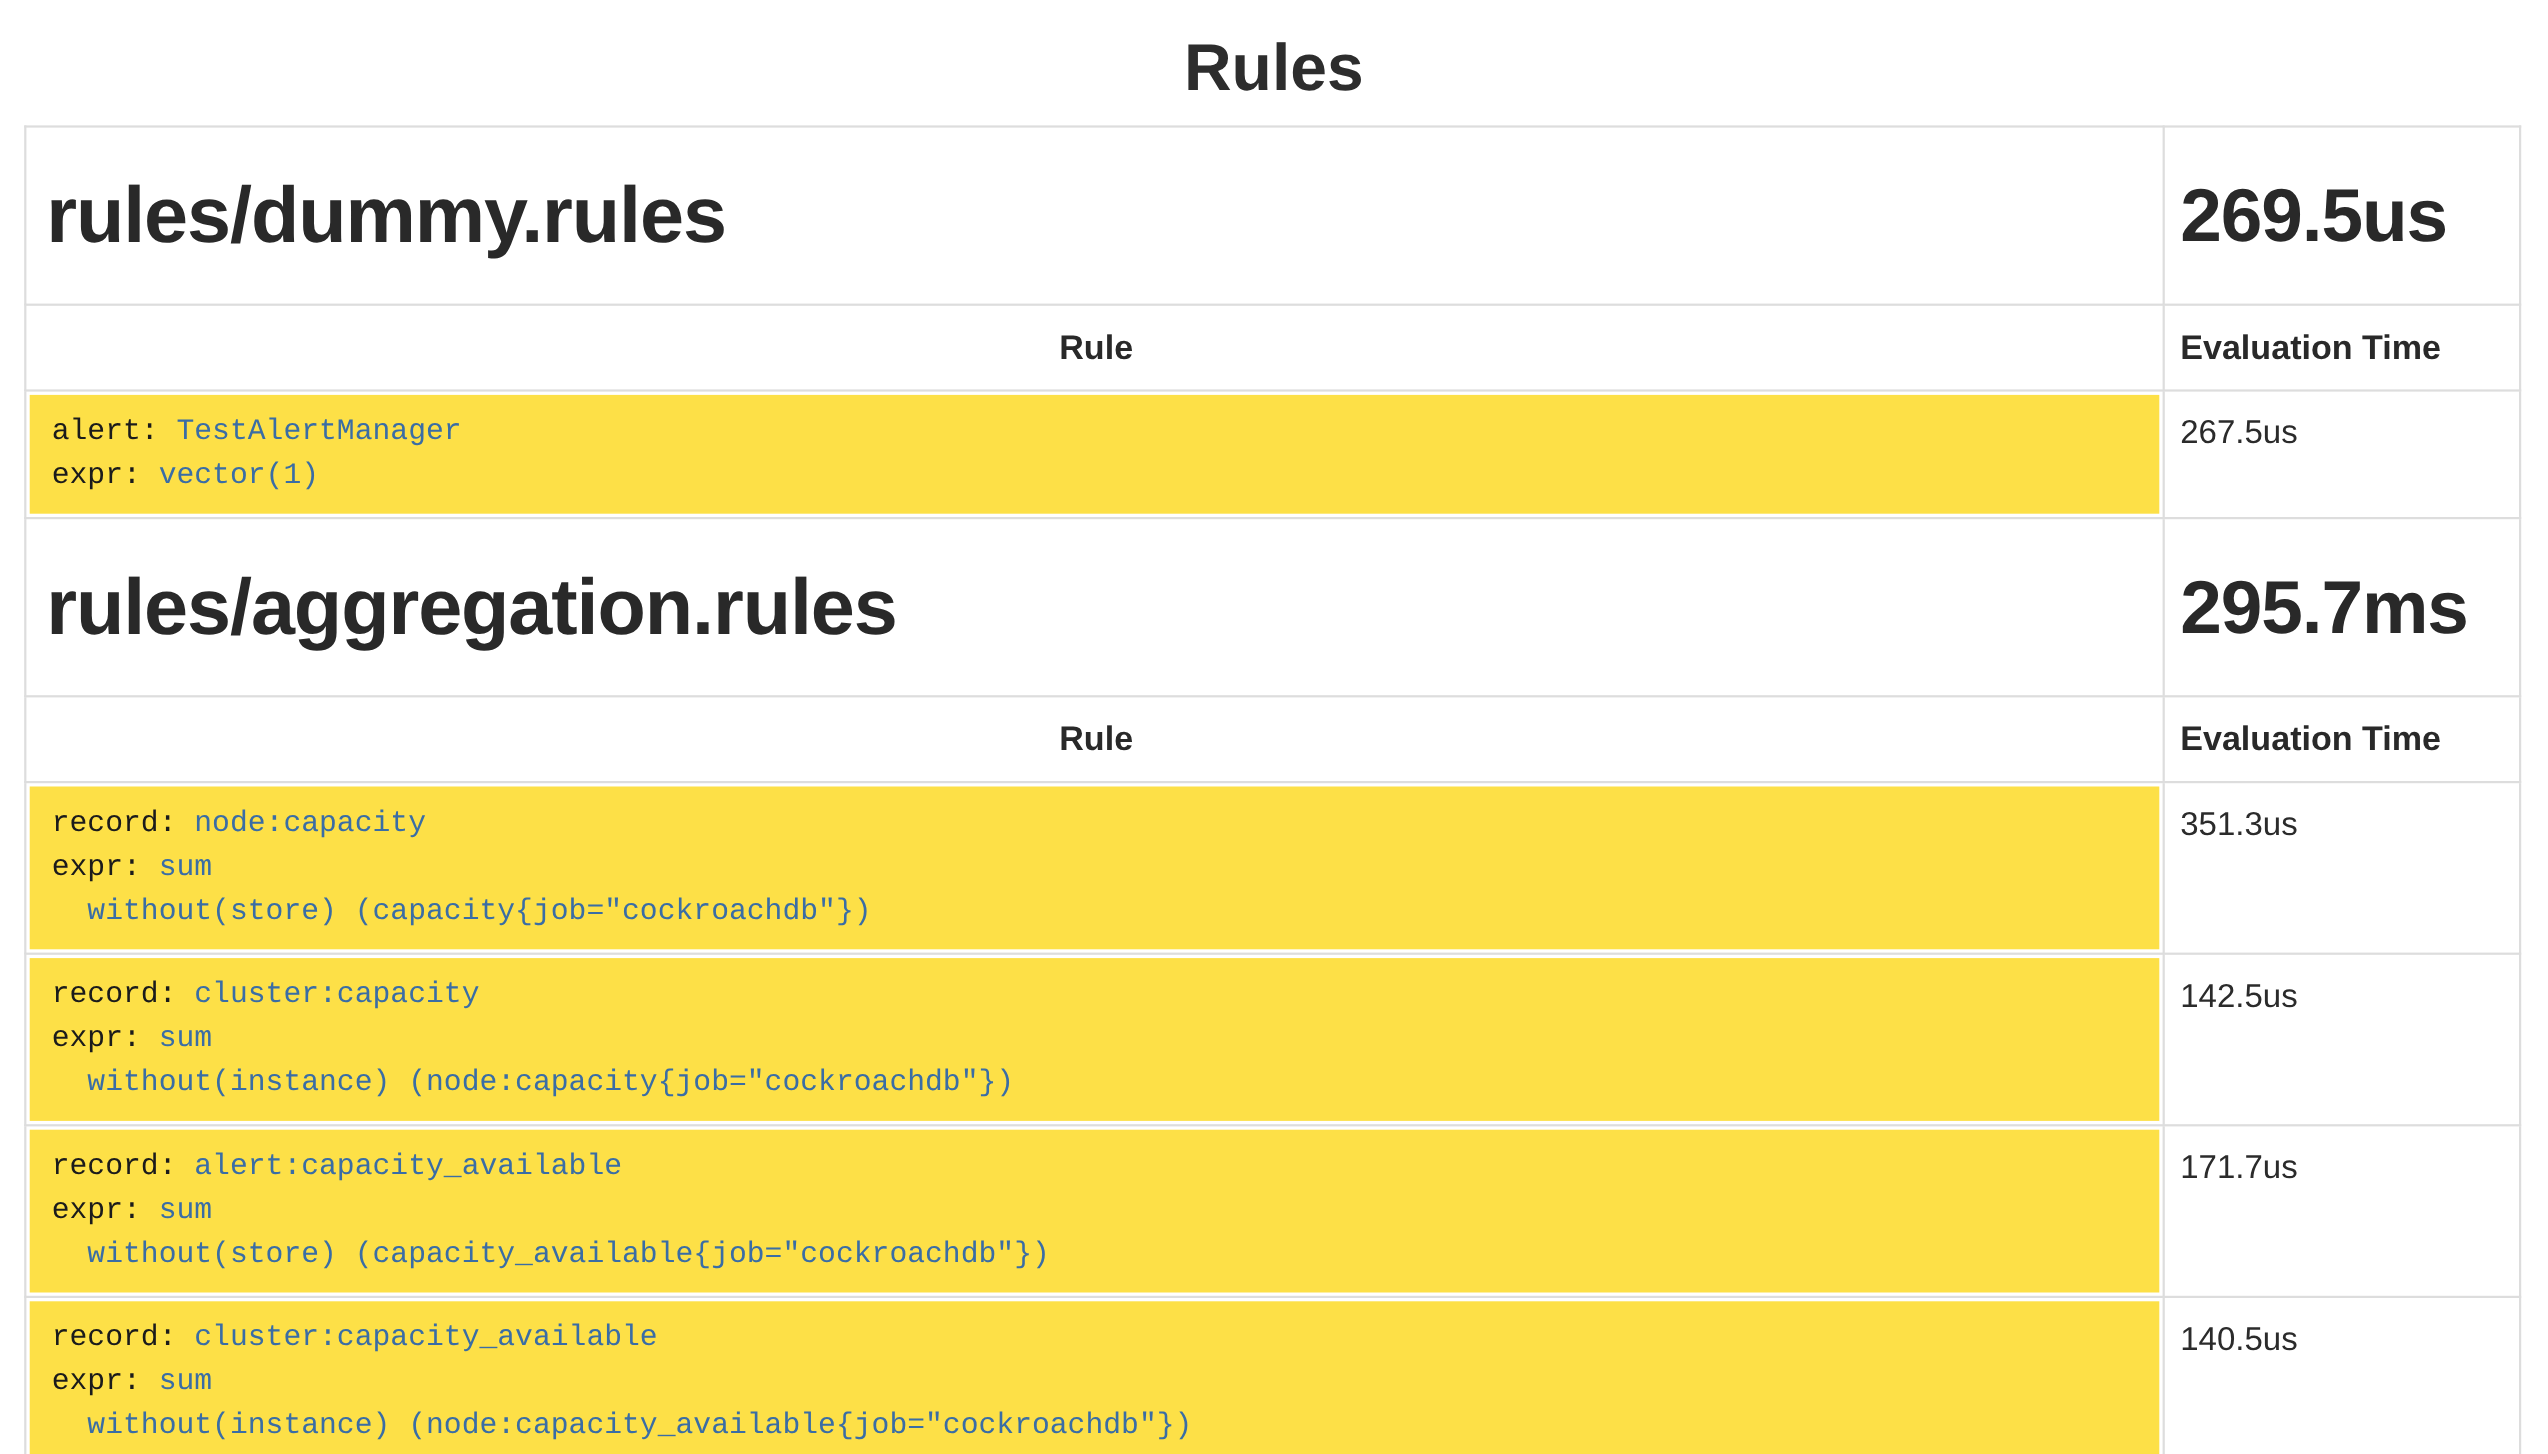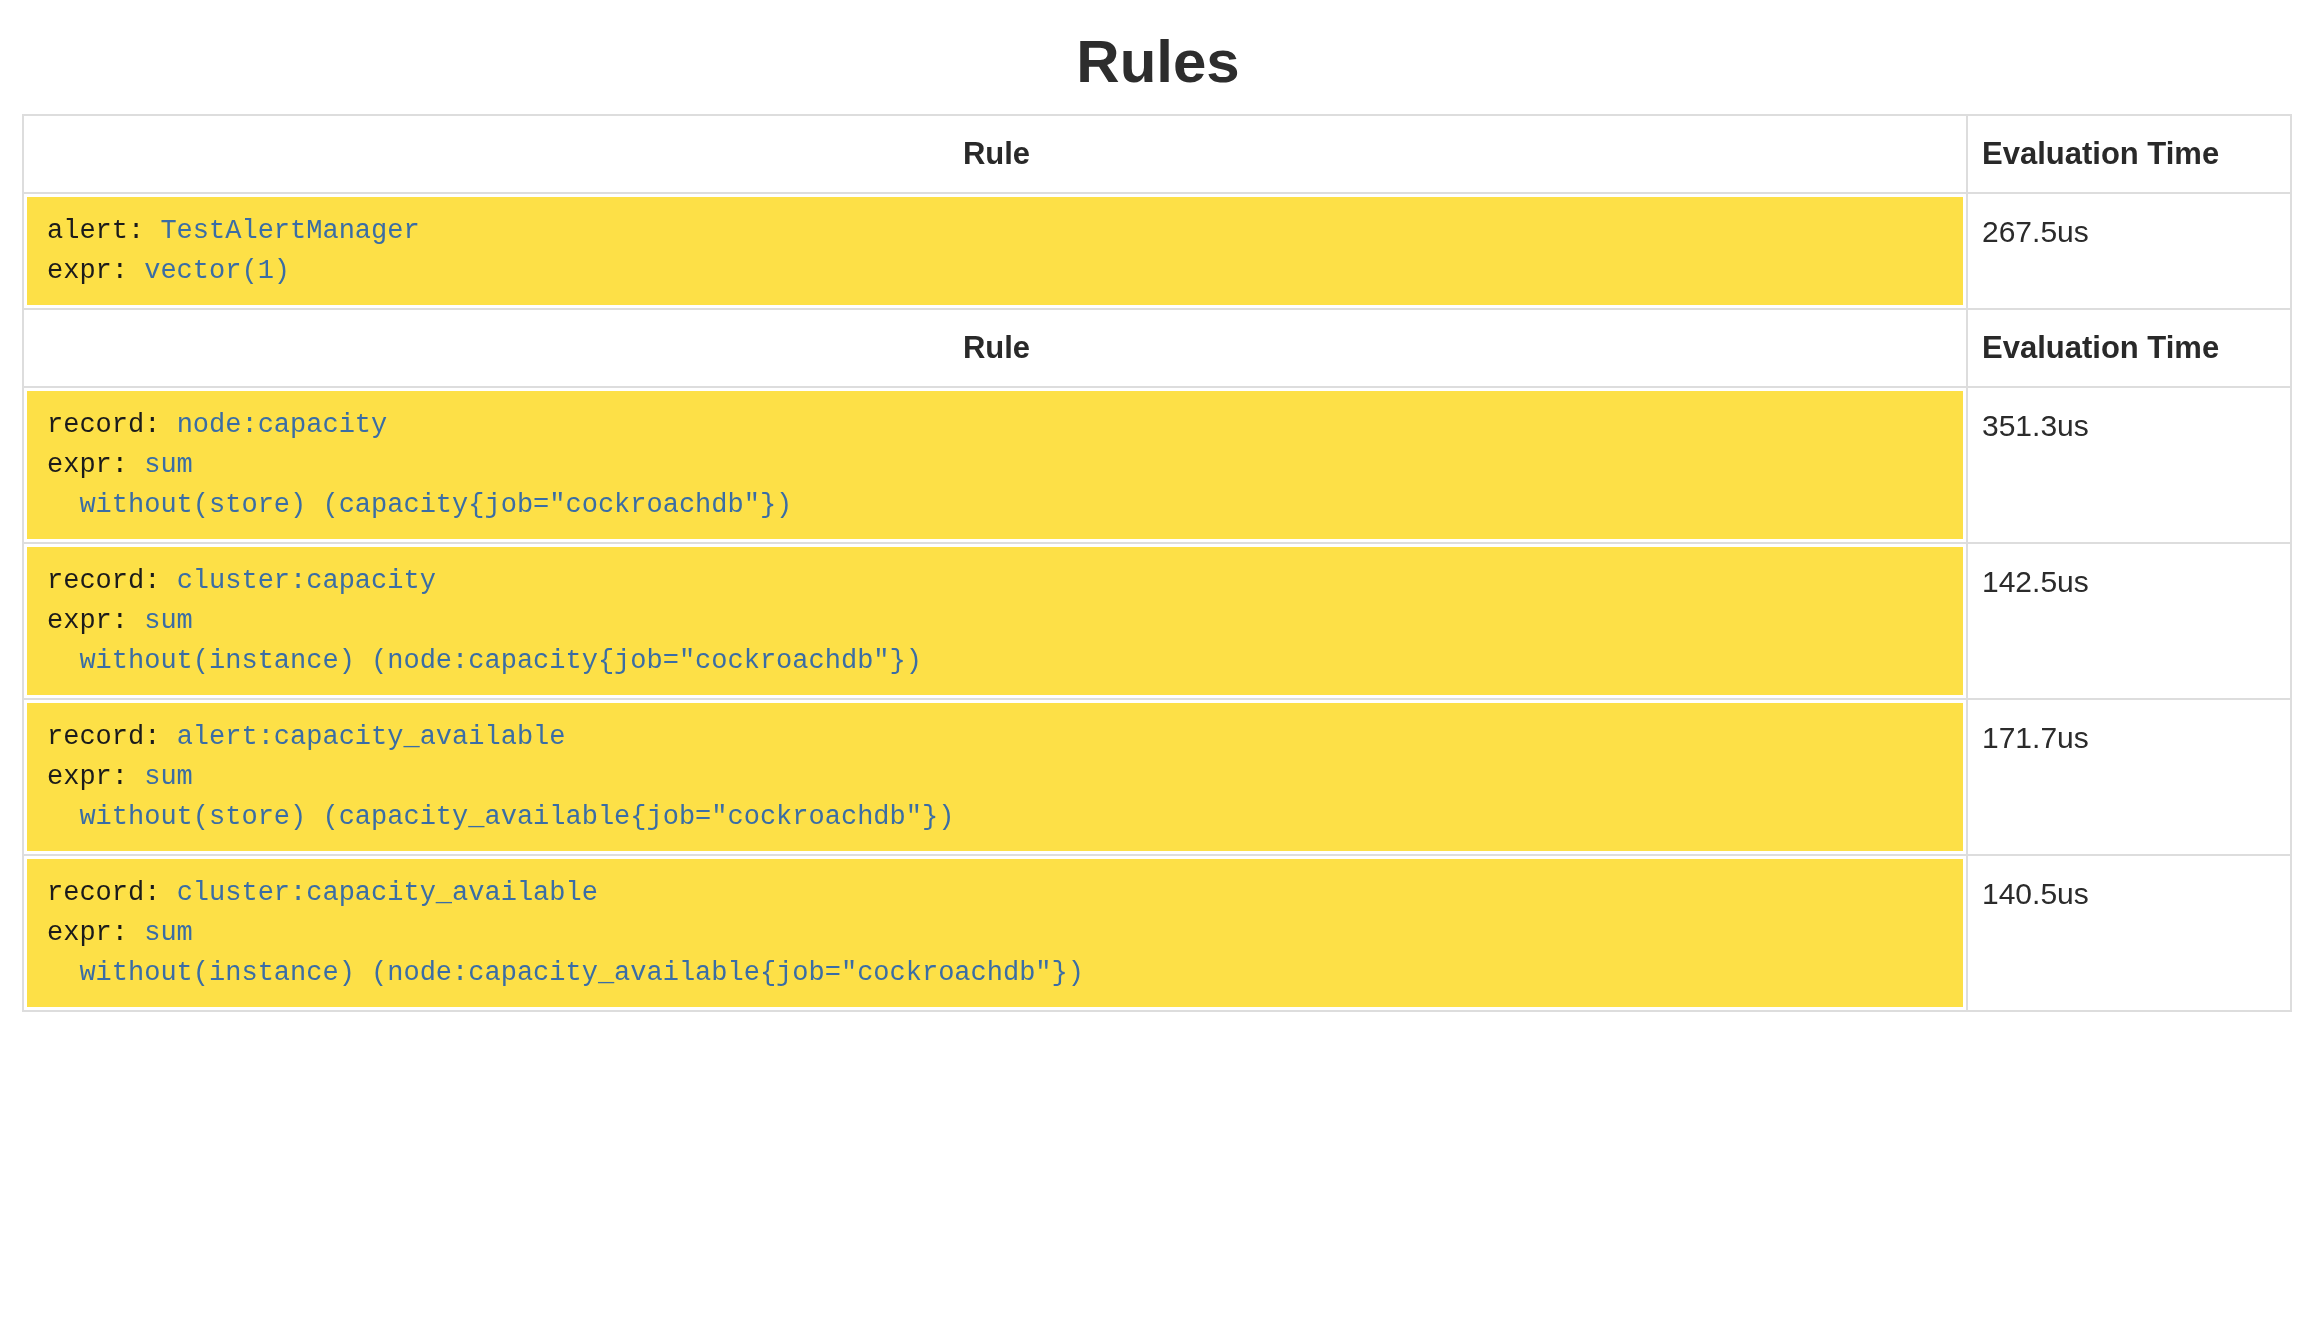--- a/index.html
+++ b/index.html
@@ -111,33 +111,41 @@
   <h1 class="page-title">Rules</h1>
 
   <table class="rules-table">
     <colgroup>
       <col class="rule-col">
       <col class="time-col">
     </colgroup>
     <tbody>
 
       <tr>
+        <th class="group-name">rules/dummy.rules</th>
+        <th class="group-time">269.5us</th>
+      </tr>
+      <tr>
         <th class="col-header-rule">Rule</th>
         <th class="col-header-time">Evaluation Time</th>
       </tr>
       <tr>
         <td class="rule-cell">
           <pre class="rule-pre">
               <div class="code-line"><span>alert: </span><a class="metric-link">TestAlertManager</a></div>
               <div class="code-line"><span>expr: </span><a class="metric-link">vector(1)</a></div>
             </pre>
         </td>
         <td class="time-cell">267.5us</td>
       </tr>
 
+      <tr>
+        <th class="group-name">rules/aggregation.rules</th>
+        <th class="group-time">295.7ms</th>
+      </tr>
       <tr>
         <th class="col-header-rule">Rule</th>
         <th class="col-header-time">Evaluation Time</th>
       </tr>
       <tr>
         <td class="rule-cell">
           <pre class="rule-pre">
               <div class="code-line"><span>record: </span><a class="metric-link">node:capacity</a></div>
               <div class="code-line"><span>expr: </span><a class="metric-link">sum
   without(store) (capacity{job="cockroachdb"})</a></div>

